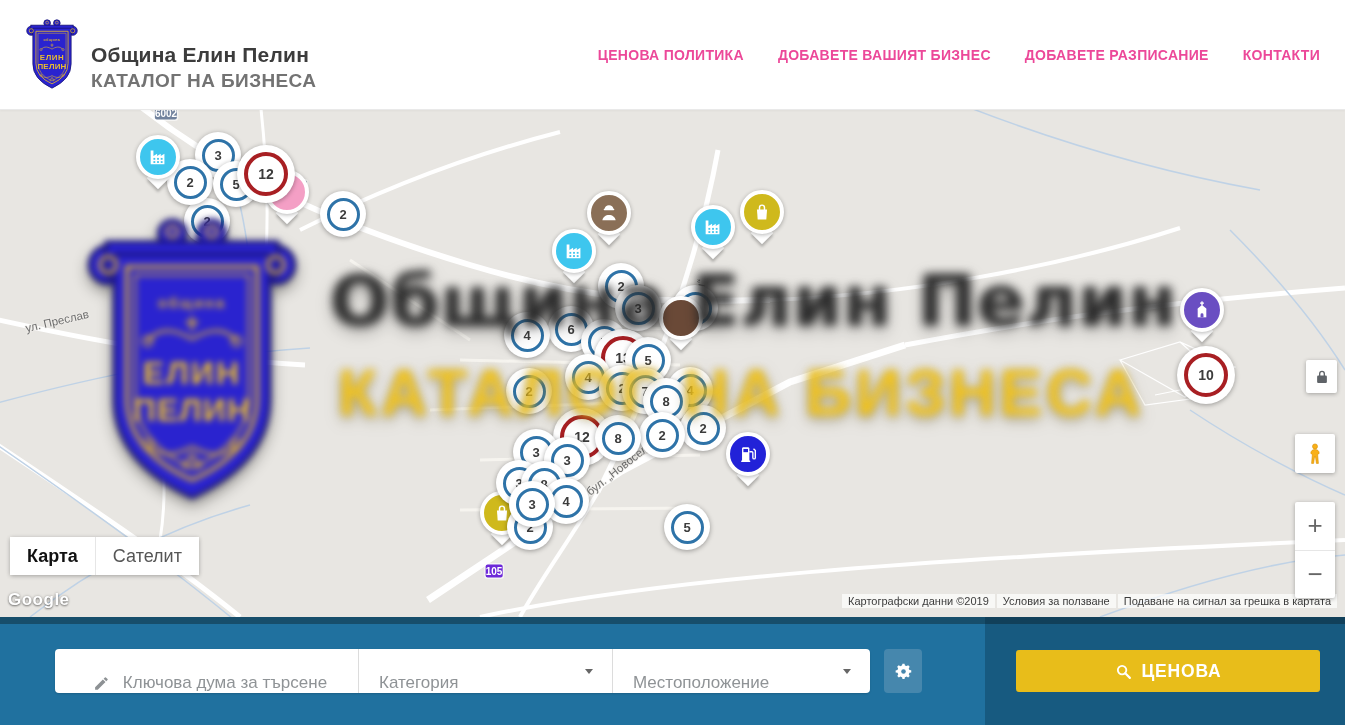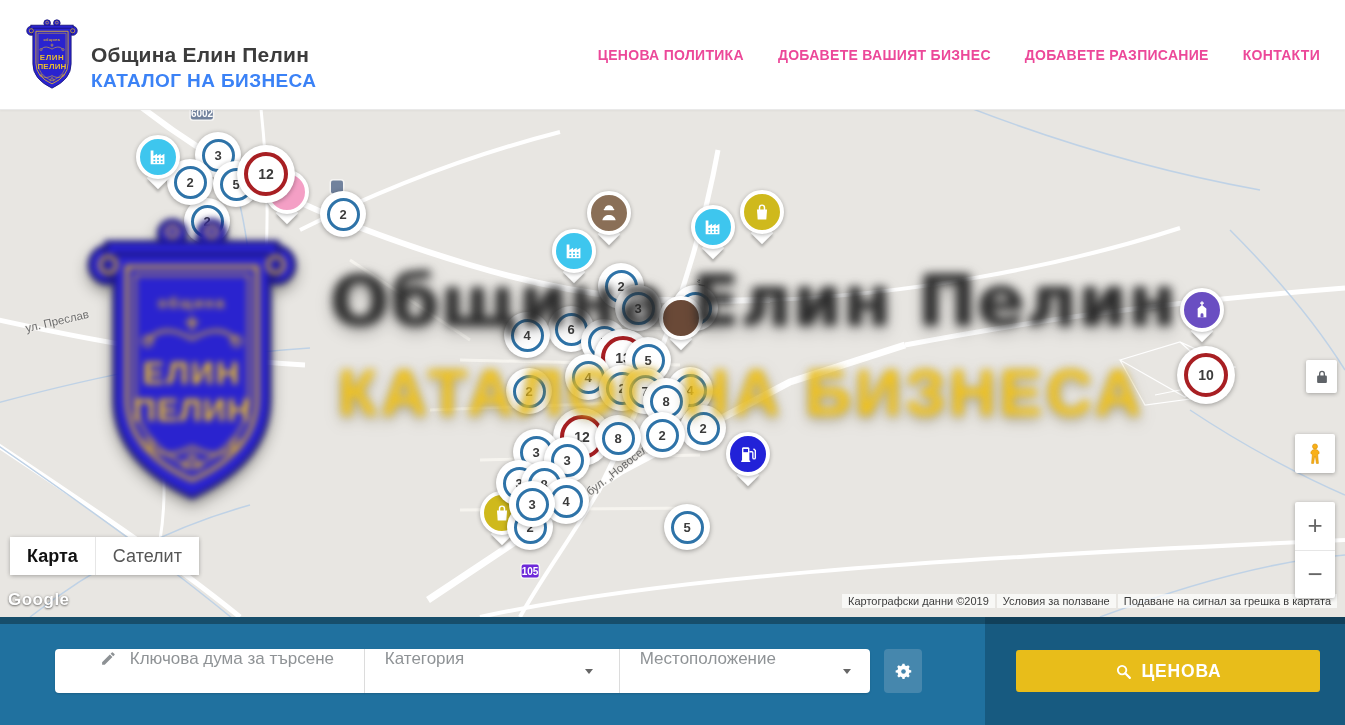--- a/index.html
+++ b/index.html
@@ -4,32 +4,32 @@
 <style>
   * { margin:0; padding:0; box-sizing:border-box; }
   body { font-family:"Liberation Sans", sans-serif; background:#fff; }
   .app { position:relative; width:1345px; height:725px; overflow:hidden; background:#fff; }
 
   
   .header { position:absolute; top:0; left:0; width:100%; height:110px; background:#fff;
             border-bottom:1px solid #e9e9e9; box-shadow:0 1px 2px rgba(0,0,0,.04); z-index:20; }
   .logo { position:absolute; left:25px; top:18px; display:flex; align-items:flex-end; gap:12px; }
   .logo-text .org { font-size:21px; font-weight:bold; color:#3c3c3c; letter-spacing:.2px; }
-  .logo-text .cat { font-size:19px; font-weight:bold; color:#3b82f6; letter-spacing:.4px; margin-top:3px; }
+  .logo-text .cat { font-size:19px; font-weight:bold; color:#737373; letter-spacing:.4px; margin-top:3px; }
   .nav { position:absolute; right:25px; top:0; height:110px; display:flex; align-items:center; gap:34px; }
   .nav a { text-decoration:none; font-size:14px; font-weight:bold; color:#ec4899; letter-spacing:.3px; cursor:pointer; }
 
   
   .map { position:absolute; top:110px; left:0; width:1345px; height:507px; background:#e8e6e2; overflow:hidden; }
   .map svg.roads { position:absolute; top:0; left:0; z-index:0; }
   .street { position:absolute; z-index:1; font-size:11.5px; color:#6e6e6e; white-space:nowrap;
             text-shadow:-1px 0 1px #efede9,1px 0 1px #efede9,0 -1px 1px #efede9,0 1px 1px #efede9; }
   .badge { position:absolute; z-index:1; transform:translate(-50%,-50%); background:#66799c; color:#fff;
            font-size:10px; font-weight:bold; padding:1px 0; border-radius:2px;
-           box-shadow:0 0 0 1.5px rgba(255,255,255,.55); min-width:12px; min-height:13px; text-align:center;margin-left:36px; }
+           box-shadow:0 0 0 1.5px rgba(255,255,255,.55); min-width:12px; min-height:13px; text-align:center; }
 
   
   .m-cluster { position:absolute; z-index:2; transform:translate(-50%,-50%); width:46px; height:46px; border-radius:50%;
                background:#fff; box-shadow:0 1px 5px rgba(0,0,0,.35); display:flex; align-items:center; justify-content:center; cursor:pointer; }
   .m-cluster .m-ring { width:33px; height:33px; border-radius:50%; border:3px solid #2e73a8;
                display:flex; align-items:center; justify-content:center; font-size:13px; font-weight:bold; color:#3c3c3c; }
   .m-cluster.big { width:58px; height:58px; }
   .m-cluster.big .m-ring { width:44px; height:44px; border-width:4px; font-size:14px; }
   .m-cluster .m-ring.red { border-color:#a81f23; }
   .m-poi { position:absolute; z-index:2; transform:translate(-50%,-50%); width:44px; height:44px; cursor:pointer; }
@@ -65,21 +65,21 @@
   .zoomctl div { flex:1; display:flex; align-items:center; justify-content:center; font-size:26px; color:#666; cursor:pointer; }
   .zoomctl div:first-child { border-bottom:1px solid #e6e6e6; }
 
   
   .search-bar { position:absolute; top:617px; left:0; width:1345px; height:108px; background:#20719f; z-index:20; }
   .bar-edge { position:absolute; top:0; left:0; width:100%; height:7px;
               background:linear-gradient(90deg,#174e6b 0 73.2%,#11405a 73.2% 100%); }
   .bar-dark { position:absolute; top:0; left:985px; width:360px; height:108px; background:#175a80; }
   .search-box { position:absolute; left:55px; top:32px; width:815px; height:44px; background:#fff; border-radius:4px;
                 display:flex; align-items:stretch; box-shadow:0 1px 2px rgba(0,0,0,.15); }
-  .seg { display:flex; align-items:flex-start; position:relative;margin-left:7px; }
+  .seg { display:flex; align-items:flex-end; position:relative; }
   .seg + .seg { border-left:1px solid #dcdcdc; }
   .seg-kw { width:303px; padding-left:38px; gap:13px; }
   .seg-cat { width:254px; padding:0 38px 0 20px; }
   .seg-loc { width:258px; padding:0 18px 0 20px; }
   .kw-input { border:none; outline:none; width:100%; font-family:inherit; font-size:17px; color:#444; }
   .kw-input::placeholder { color:#8f9396; opacity:1; }
   .sel-text { font-size:17px; color:#8f9396; }
   .caret { position:absolute; right:19px; top:50%; margin-top:-2px; width:0; height:0;
            border-left:4.5px solid transparent; border-right:4.5px solid transparent; border-top:5.5px solid #666; }
   .gear-btn { position:absolute; left:884px; top:32px; width:38px; height:44px; background:#4687ad; border:none;

